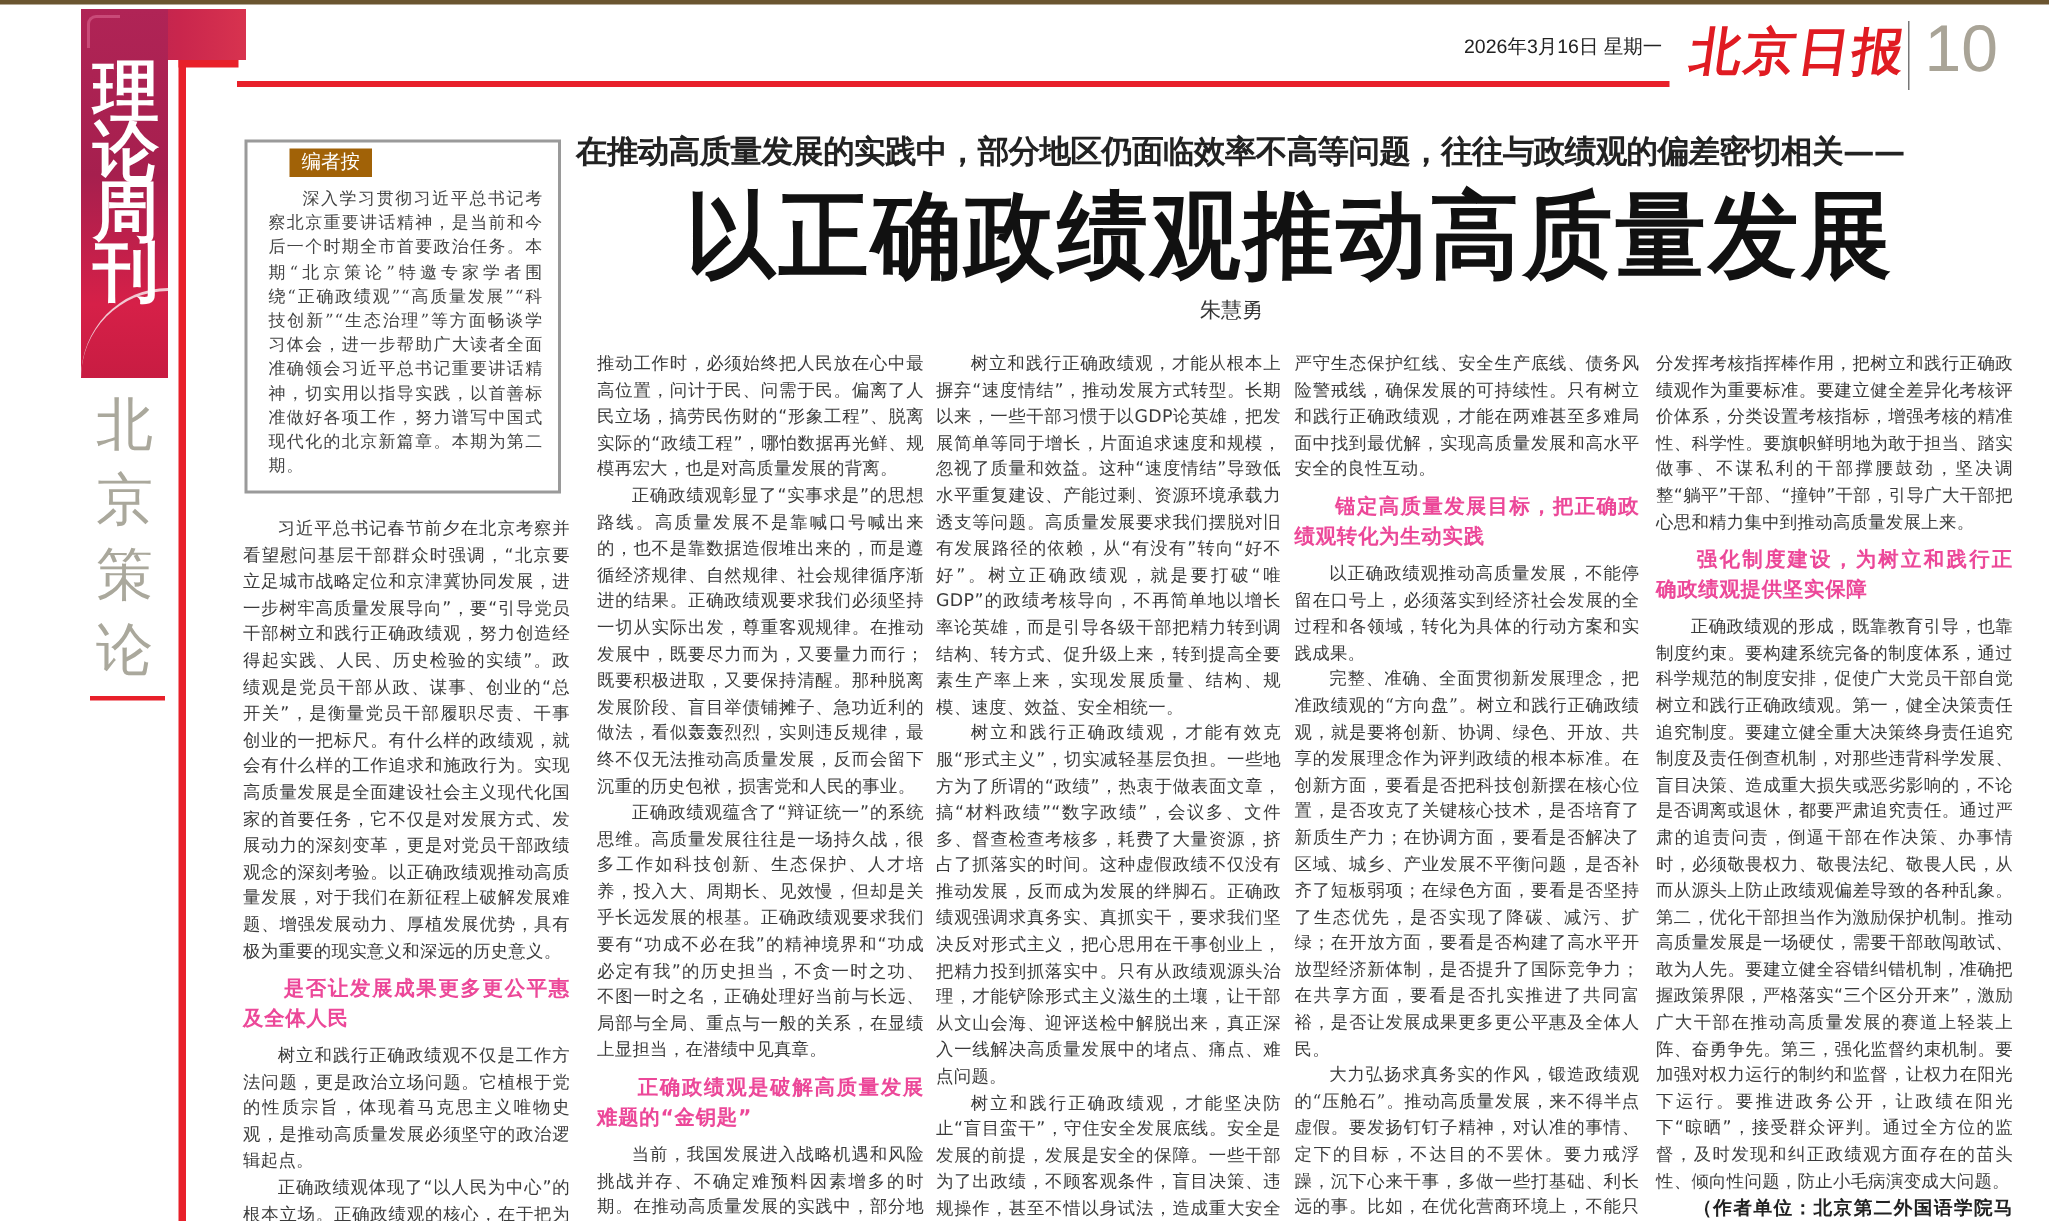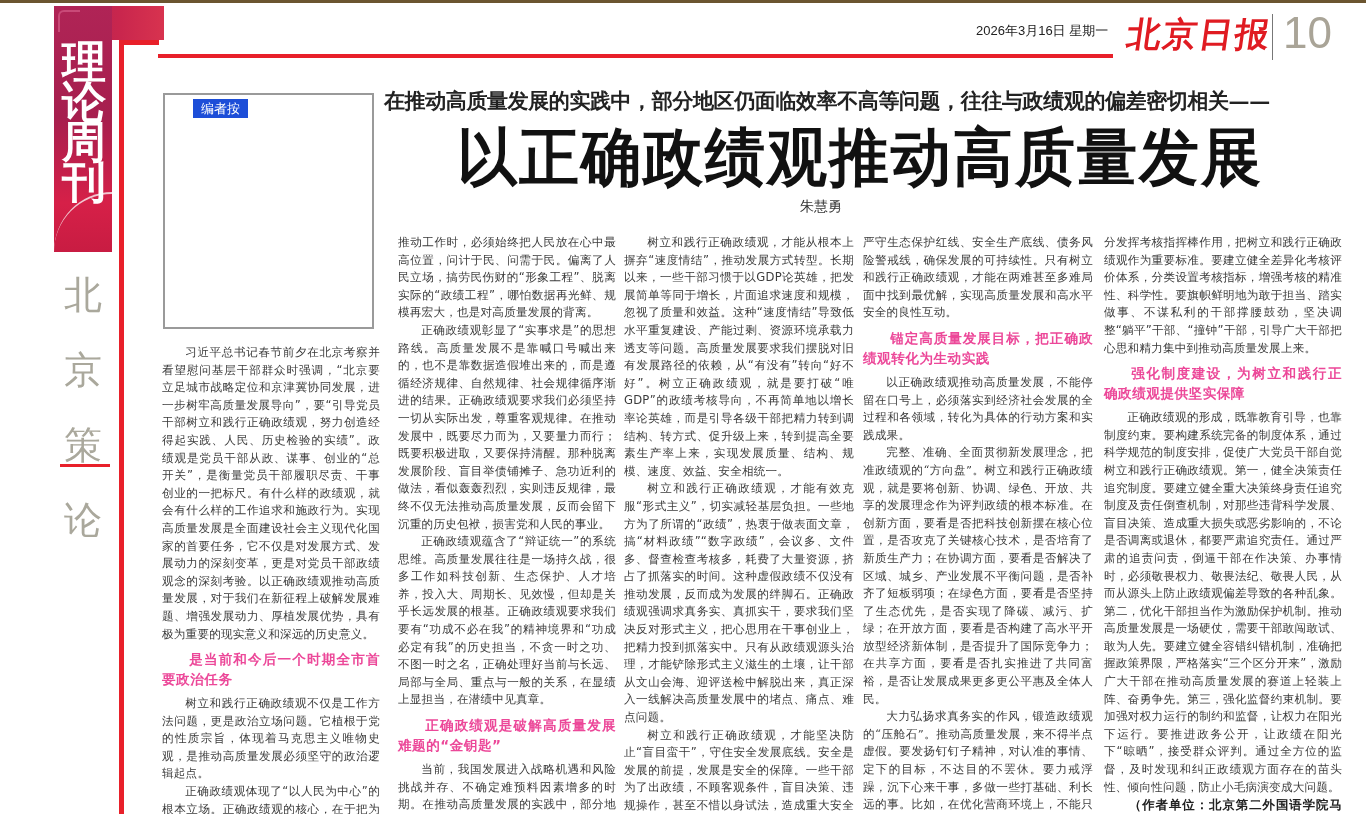--- a/index.html
+++ b/index.html
@@ -12,28 +12,28 @@
   .mast-date{position:absolute;left:976px;top:12px;font-size:13px;color:#222;font-family:"Liberation Sans",sans-serif;letter-spacing:0px;}
   .mast-logo{position:absolute;left:1127px;top:2px;font-size:34px;font-weight:bold;color:#e01b22;font-family:"DejaVu Serif",serif;letter-spacing:2px;transform:skewX(-8deg);}
   .mast-sep{position:absolute;left:1272px;top:4px;width:1px;height:46px;background:#777;}
   .mast-page{position:absolute;left:1283px;top:-2px;font-size:44px;color:#a9a497;font-family:"Liberation Sans",sans-serif;font-weight:300;text-align:right;}
   
   .banner{position:absolute;left:54px;top:6px;width:58px;height:246px;background:linear-gradient(180deg,#b02456 0%,#a61f4e 45%,#d62048 80%,#c81c42 100%);}
   .banner-top{position:absolute;left:54px;top:6px;width:110px;height:34px;background:linear-gradient(90deg,#ad2354,#c9264d 60%,#d8334f);}
   .banner-corner{position:absolute;left:58px;top:10px;width:22px;height:22px;border-left:2px solid #c94a78;border-top:2px solid #c94a78;border-radius:6px 0 0 0;}
   .banner-curve{position:absolute;left:54px;top:192px;width:58px;height:60px;border-top:2px solid #f1c9d2;border-radius:100% 0 0 0;background:transparent;}
   .banner-text{position:absolute;left:62px;top:42px;width:44px;color:#fff;font-family:"DejaVu Serif",serif;font-size:44px;line-height:40px;font-weight:bold;}
-  .col-title{position:absolute;left:60px;top:258px;width:46px;color:#aaa89c;font-family:"DejaVu Serif",serif;font-size:38px;line-height:75px;text-align:center;}
+  .col-title{position:absolute;left:60px;top:258px;width:46px;color:#aaa89c;font-family:"DejaVu Serif",serif;font-size:38px;line-height:50px;text-align:center;}
   .col-title-rule{position:absolute;left:60px;top:464px;width:50px;height:3px;background:#e8202a;}
   
   .frame-v{position:absolute;left:119px;top:40px;width:5px;height:774px;background:#e8202a;}
   .frame-h{position:absolute;left:119px;top:40px;width:40px;height:5px;background:#e8202a;}
   
   .ednote{position:absolute;left:163px;top:93px;width:211px;height:236px;border:2px solid #9a9a9a;padding:30px 10px 6px 14px;}
-  .ednote-tag{position:absolute;left:28px;top:4px;background:#1d4ed8;color:#fff;font-size:13px;padding:1px 8px;line-height:17px;}
+  .ednote-tag{position:absolute;left:28px;top:4px;background:#a16207;color:#fff;font-size:13px;padding:1px 8px;line-height:17px;}
   .ednote-body{font-size:11.3px;line-height:16.2px;color:#444;text-align:justify;text-indent:2em;letter-spacing:0.6px;font-family:"DejaVu Serif",serif;}
   
   .kicker{position:absolute;left:384px;top:87px;width:940px;font-size:21px;font-weight:bold;color:#222;font-family:"DejaVu Serif",serif;letter-spacing:-0.4px;white-space:nowrap;}
   .headline{position:absolute;left:420px;top:118px;width:880px;text-align:center;font-size:60px;font-weight:bold;color:#111;letter-spacing:2px;font-family:"DejaVu Sans",sans-serif;transform:scaleY(1.05);}
   .byline{position:absolute;left:800px;top:198px;font-size:14px;color:#333;font-family:Liberation Sans, sans-serif;}
   
   .col{position:absolute;font-size:11.6px;line-height:17.6px;color:#3b3b3b;text-align:justify;letter-spacing:0.2px;}
   .col p{text-indent:2em;}
   .col .lead-cont{text-indent:0;}
   .col h3{font-size:13.6px;line-height:20px;font-weight:bold;color:#ec4899;margin:6px 0 6px 0;text-indent:2em;letter-spacing:0.5px;}
@@ -64,29 +64,30 @@
 <div class="banner-curve"></div>
 <div class="banner-text">理论周刊</div>
 <div class="col-title">北京策论</div>
 <div class="col-title-rule"></div>
 
 <div class="frame-v"></div>
 <div class="frame-h"></div>
 
 <div class="ednote">
   <div class="ednote-tag">编者按</div>
+  <div class="ednote-body">深入学习贯彻习近平总书记考察北京重要讲话精神，是当前和今后一个时期全市首要政治任务。本期“北京策论”特邀专家学者围绕“正确政绩观”“高质量发展”“科技创新”“生态治理”等方面畅谈学习体会，进一步帮助广大读者全面准确领会习近平总书记重要讲话精神，切实用以指导实践，以首善标准做好各项工作，努力谱写中国式现代化的北京新篇章。本期为第二期。</div>
 </div>
 
 <div class="kicker">在推动高质量发展的实践中，部分地区仍面临效率不高等问题，往往与政绩观的偏差密切相关——</div>
 <div class="headline">以正确政绩观推动高质量发展</div>
 <div class="byline">朱慧勇</div>
 
 <div class="col c1">
   <p>习近平总书记春节前夕在北京考察并看望慰问基层干部群众时强调，“北京要立足城市战略定位和京津冀协同发展，进一步树牢高质量发展导向”，要“引导党员干部树立和践行正确政绩观，努力创造经得起实践、人民、历史检验的实绩”。政绩观是党员干部从政、谋事、创业的“总开关”，是衡量党员干部履职尽责、干事创业的一把标尺。有什么样的政绩观，就会有什么样的工作追求和施政行为。实现高质量发展是全面建设社会主义现代化国家的首要任务，它不仅是对发展方式、发展动力的深刻变革，更是对党员干部政绩观念的深刻考验。以正确政绩观推动高质量发展，对于我们在新征程上破解发展难题、增强发展动力、厚植发展优势，具有极为重要的现实意义和深远的历史意义。</p>
-  <h3>是当前和今后一个时期全市首要政治任务</h3>
+  <h3>是否让发展成果更多更公平惠及全体人民</h3>
   <p>树立和践行正确政绩观不仅是工作方法问题，更是政治立场问题。它植根于党的性质宗旨，体现着马克思主义唯物史观，是推动高质量发展必须坚守的政治逻辑起点。</p>
   <p>正确政绩观体现了“以人民为中心”的根本立场。正确政绩观的核心，在于把为民造福作为最大政绩。高质量发展的最终目的，是满足人民日益增长的美好生活需要。这就要求我们在谋划发展、制定政策、</p>
 </div>
 
 <div class="col c2">
   <p class="lead-cont">推动工作时，必须始终把人民放在心中最高位置，问计于民、问需于民。偏离了人民立场，搞劳民伤财的“形象工程”、脱离实际的“政绩工程”，哪怕数据再光鲜、规模再宏大，也是对高质量发展的背离。</p>
   <p>正确政绩观彰显了“实事求是”的思想路线。高质量发展不是靠喊口号喊出来的，也不是靠数据造假堆出来的，而是遵循经济规律、自然规律、社会规律循序渐进的结果。正确政绩观要求我们必须坚持一切从实际出发，尊重客观规律。在推动发展中，既要尽力而为，又要量力而行；既要积极进取，又要保持清醒。那种脱离发展阶段、盲目举债铺摊子、急功近利的做法，看似轰轰烈烈，实则违反规律，最终不仅无法推动高质量发展，反而会留下沉重的历史包袱，损害党和人民的事业。</p>
   <p>正确政绩观蕴含了“辩证统一”的系统思维。高质量发展往往是一场持久战，很多工作如科技创新、生态保护、人才培养，投入大、周期长、见效慢，但却是关乎长远发展的根基。正确政绩观要求我们要有“功成不必在我”的精神境界和“功成必定有我”的历史担当，不贪一时之功、不图一时之名，正确处理好当前与长远、局部与全局、重点与一般的关系，在显绩上显担当，在潜绩中见真章。</p>
   <h3>正确政绩观是破解高质量发展难题的“金钥匙”</h3>
   <p>当前，我国发展进入战略机遇和风险挑战并存、不确定难预料因素增多的时期。在推动高质量发展的实践中，部分地区和领域仍面临着动力不足、结构不优、效率不高等问题。这些表象背后的深层原因，往往与政绩观的偏差密切相关。只有树立和践行正确政绩观，才能找准病灶、对症下药，破解发展难题。</p>

